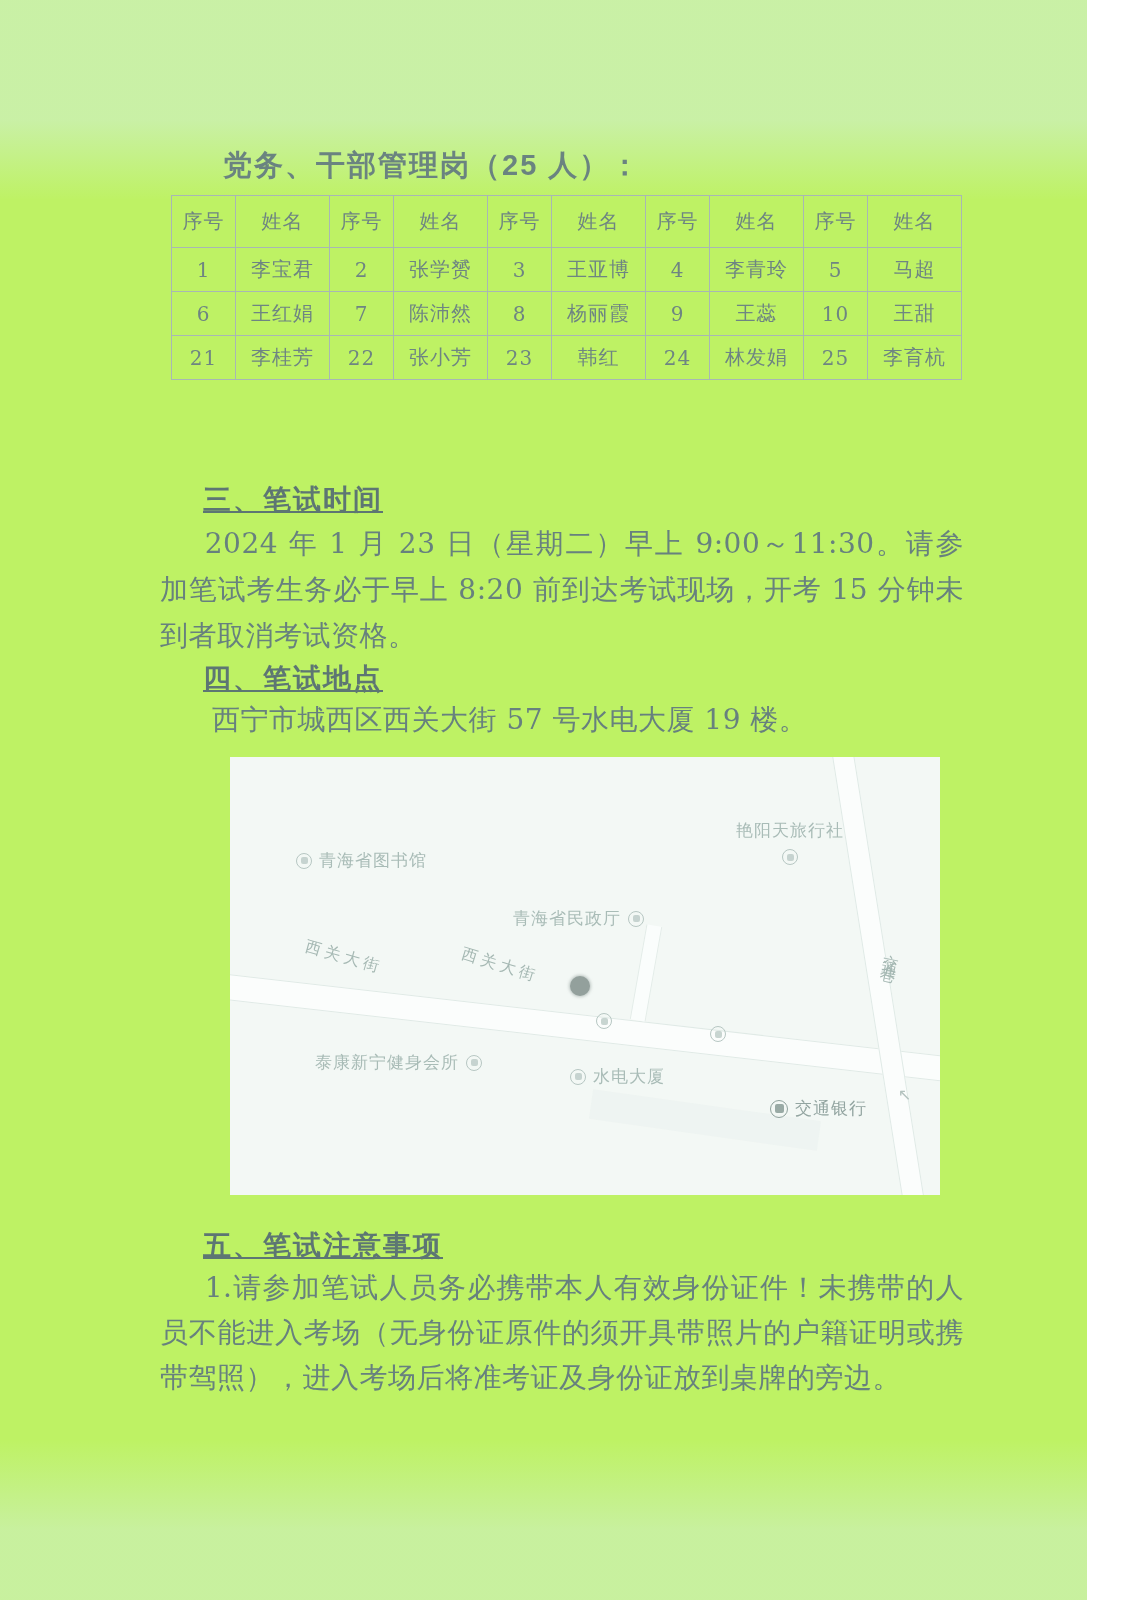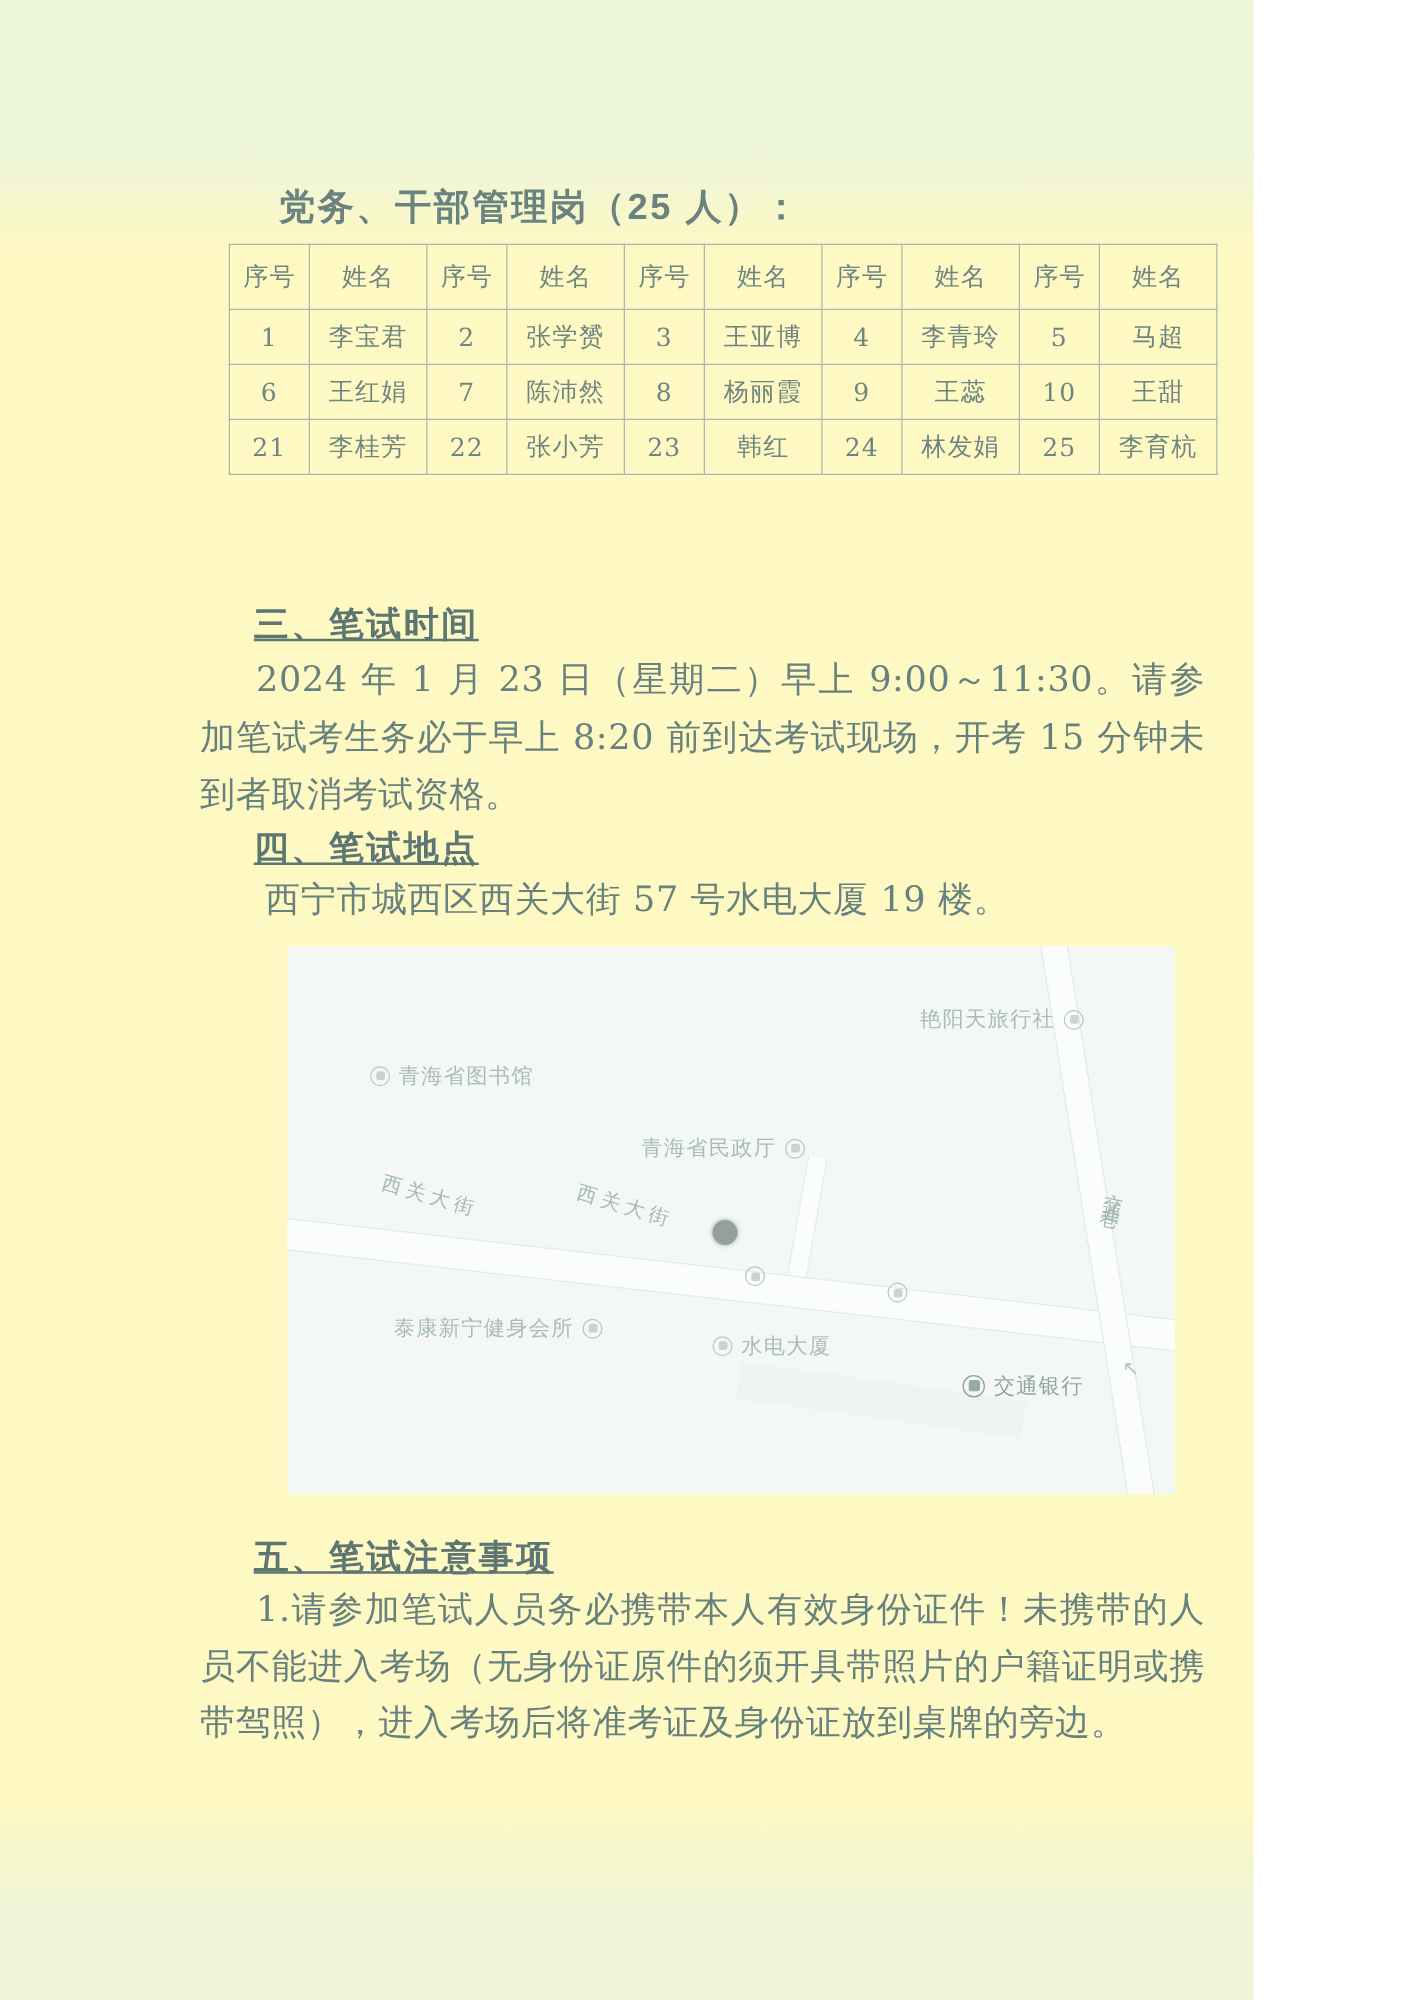--- a/index.html
+++ b/index.html
@@ -1,19 +1,19 @@
 <!DOCTYPE html>
 <html lang="zh"><head>
 <meta charset="utf-8">
 <style>
   html,body{margin:0;padding:0;}
   .page{
     position:relative;
-    width:1003px;height:1600px;
-    background:#fef9c3;
+    width:1087px;height:1600px;
+    background:#bef264;
     overflow:hidden;
     font-family:"DejaVu Serif","Liberation Serif",serif;
     color:#64807c;
   }
   
   .page::before{
     content:"";position:absolute;inset:0;pointer-events:none;
     background:
       linear-gradient(180deg, rgba(215,238,246,.45) 0 120px, rgba(215,238,246,0) 200px),
       linear-gradient(0deg, rgba(215,238,246,.40) 0 70px, rgba(215,238,246,0) 160px);
@@ -21,21 +21,21 @@
   .abs{position:absolute;}
   .doc-title{
     left:223px;top:146px;
     font-family:"Liberation Sans","DejaVu Sans",sans-serif;
     font-weight:bold;font-size:29px;letter-spacing:2px;color:#6a8380;
     white-space:nowrap;
   }
   table.roster{
     position:absolute;left:171px;top:195px;width:789px;
     border-collapse:collapse;table-layout:fixed;
-    font-size:20px;color:#6e8582;margin-left:12px;
+    font-size:20px;color:#6e8582;
   }
   table.roster th,table.roster td{
     border:1px solid #a8b7b4;text-align:center;vertical-align:middle;
     font-weight:normal;padding:0;letter-spacing:1px;
   }
   table.roster thead tr{height:52px;}
   table.roster tbody tr{height:44px;}
   col.c-num{width:64px;}
   col.c-name{width:94px;}
   .sec-heading{
@@ -185,21 +185,21 @@
 
   <div class="abs sec-heading h2">四、笔试地点</div>
   <div class="abs addr">西宁市城西区西关大街 57 号水电大厦 19 楼。</div>
 
   <div class="map">
     <div class="road road-main"></div>
     <div class="road road-side"></div>
     <div class="road road-lane"></div>
     <div class="map-shade"></div>
 
-    <div class="poi" style="left:506px;top:47px;">
+    <div class="poi" style="left:506px;top:62px;flex-direction:column;">
       <span>艳阳天旅行社</span>
       <span class="picon"></span>
     </div>
 
     <div class="poi" style="left:66px;top:92px;">
       <span class="picon"></span>
       <span>青海省图书馆</span>
     </div>
 
     <div class="poi" style="left:283px;top:150px;">

